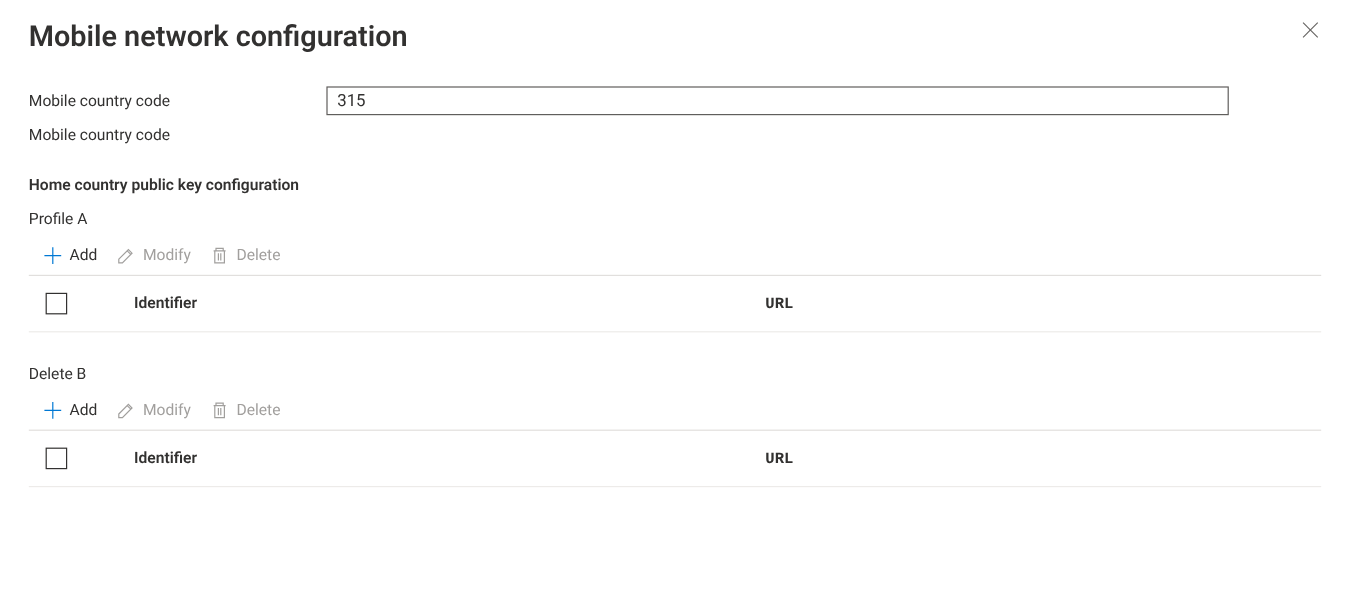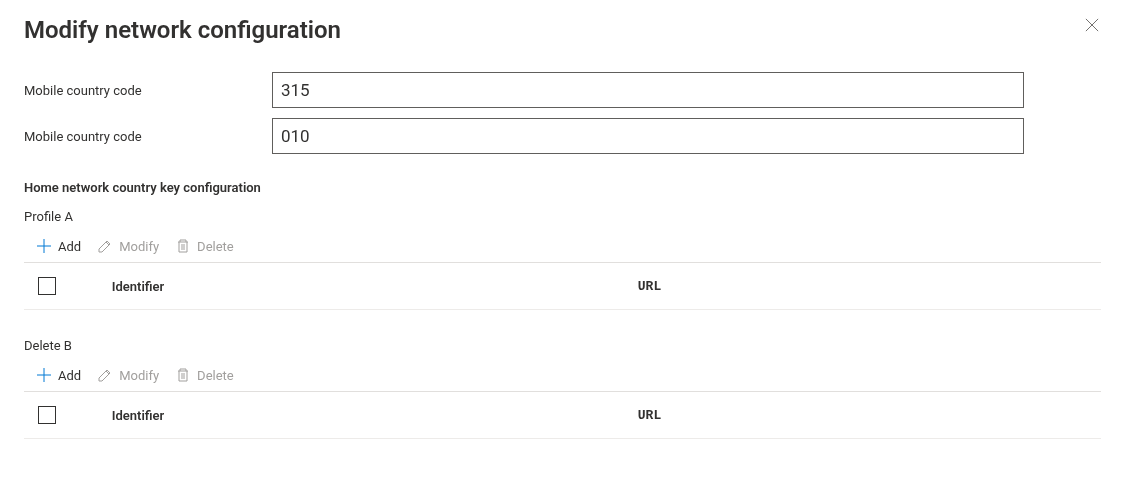--- a/index.html
+++ b/index.html
@@ -37,23 +37,23 @@
     align-items: center;
     margin-bottom: 10px;
   }
   .form-label {
     width: 248px;
     font-size: 13px;
     color: #323130;
   }
   .form-input {
     flex: 0 0 752px;
-    height: 36px;
+    height: 24px;
     border: 1px solid #605e5c;
-    font-size: 17px;
+    font-size: 14px;
     padding: 2px 8px;
     color: #323130;
     outline: none;
     font-family: inherit;
   }
   .section-heading {
     font-size: 13px;
     font-weight: 600;
     margin: 26px 0 12px 0;
   }
@@ -116,33 +116,32 @@
 
 <div class="panel">
 
   <div class="close-btn">
     <svg viewBox="0 0 16 16" fill="none" stroke="currentColor" stroke-width="1">
       <line x1="1" y1="1" x2="15" y2="15"></line>
       <line x1="15" y1="1" x2="1" y2="15"></line>
     </svg>
   </div>
 
-  <h1 class="page-title">Modify network configuration</h1>
+  <h1 class="page-title">Mobile network configuration</h1>
 
   <div class="form-row">
     <div class="form-label">Mobile country code</div>
     <input class="form-input" type="text" value="315" style="">
   </div>
 
   <div class="form-row">
     <div class="form-label">Mobile country code</div>
-    <input class="form-input" type="text" value="010" style="">
-  </div>
-
-  <div class="section-heading">Home network country key configuration</div>
+  </div>
+
+  <div class="section-heading">Home country public key configuration</div>
 
   <div class="profile-block">
     <div class="profile-label">Profile A</div>
 
     <div class="toolbar">
       <div class="tb-btn enabled">
         <span class="tb-icon">
           <svg viewBox="0 0 16 16" fill="none" stroke="currentColor" stroke-width="1">
             <line x1="8" y1="1" x2="8" y2="15"></line>
               <line x1="1" y1="8" x2="15" y2="8"></line>

